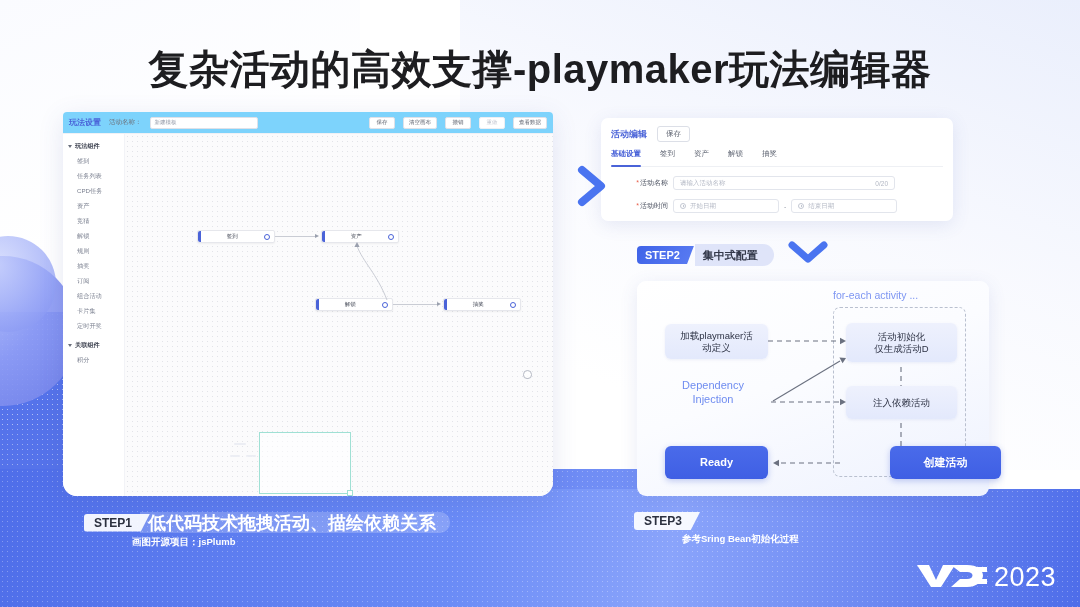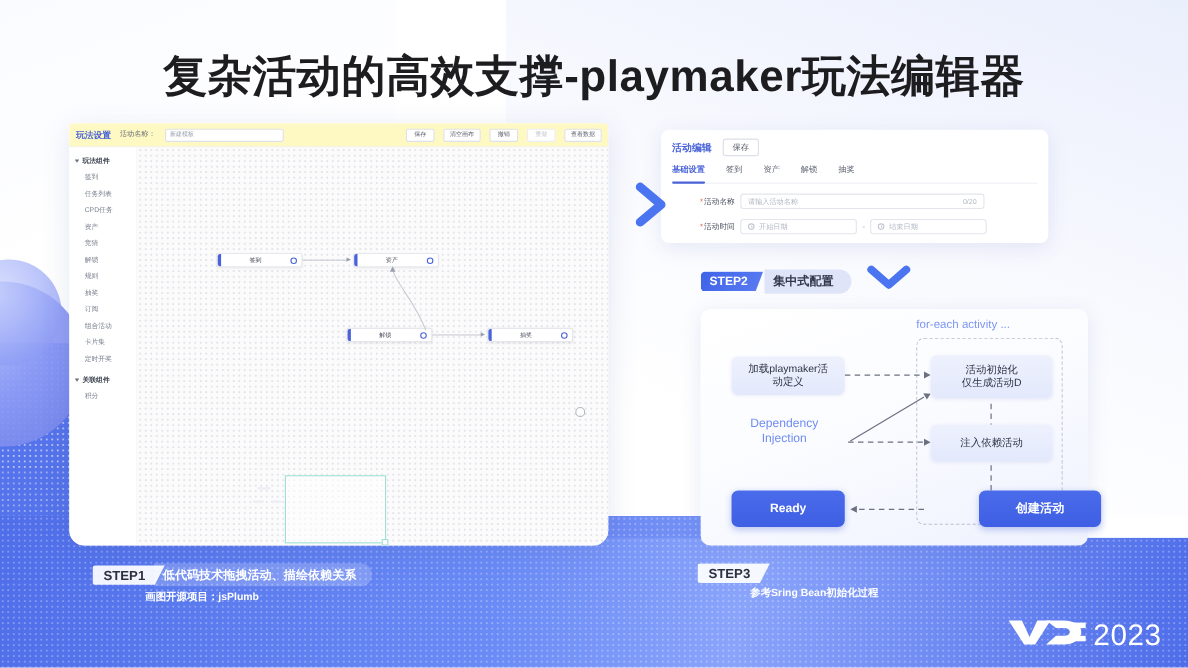--- a/index.html
+++ b/index.html
@@ -74,21 +74,21 @@
 
   
   #left-window {
     position:absolute; left:63px; top:112px; width:490px; height:384px; z-index:5;
     background:#fff; border-radius:4px 4px 14px 14px;
     box-shadow:0 6px 26px rgba(60,80,160,.13);
     overflow:hidden;
   }
   .lw-toolbar {
     height:22px; display:flex; align-items:center; gap:8px;
-    padding:0 6px; background:#fef9c3; border-bottom:1px solid #f0f1f5;
+    padding:0 6px; background:#7dd3fc; border-bottom:1px solid #f0f1f5;
   }
   .lw-logo { font-size:8px; font-weight:700; color:#4a63d8; white-space:nowrap; }
   .lw-label { font-size:6.5px; color:#6c6f78; white-space:nowrap; }
   .lw-input {
     width:108px; height:12px; border:1px solid #dfe1e8; border-radius:2px;
     font-size:5.5px; color:#9aa0ad; display:flex; align-items:center; padding-left:4px;
     background:#fff;
   }
   .lw-btn {
     height:12px; min-width:26px; padding:0 5px; border:1px solid #dfe1e8; border-radius:2px;
@@ -226,21 +226,21 @@
   .step-banner { position:absolute; z-index:7; }
   .sb-row { display:flex; align-items:center; }
   .sb-chip {
     background:rgba(255,255,255,.92); color:#2c3140; font-weight:700; font-size:12px;
     padding:2px 12px 2px 10px; clip-path:polygon(0 0,100% 0,86% 100%,0 100%);
     padding-right:18px; border-radius:3px 0 0 3px;
   }
   .sb-bar {
     background:rgba(255,255,255,.20); height:21px; display:flex; align-items:center;
     padding:0 14px 0 8px; margin-left:-10px; border-radius:0 10px 10px 0;
-    color:#fff; font-size:11px; font-weight:600; white-space:nowrap;text-align:right;
+    color:#fff; font-size:18px; font-weight:600; white-space:nowrap;text-align:right;
   }
   .sb-sub { color:#fff; font-size:9.5px; font-weight:700; margin-top:3px; padding-left:48px; }
 
   
   #logo { position:absolute; right:24px; bottom:14px; z-index:8; display:flex; align-items:center; gap:5px; }
   #logo .year { color:#fff; font-size:27px; font-weight:400; letter-spacing:.5px; line-height:1; }
 </style>
 </head>
 <body>
 

